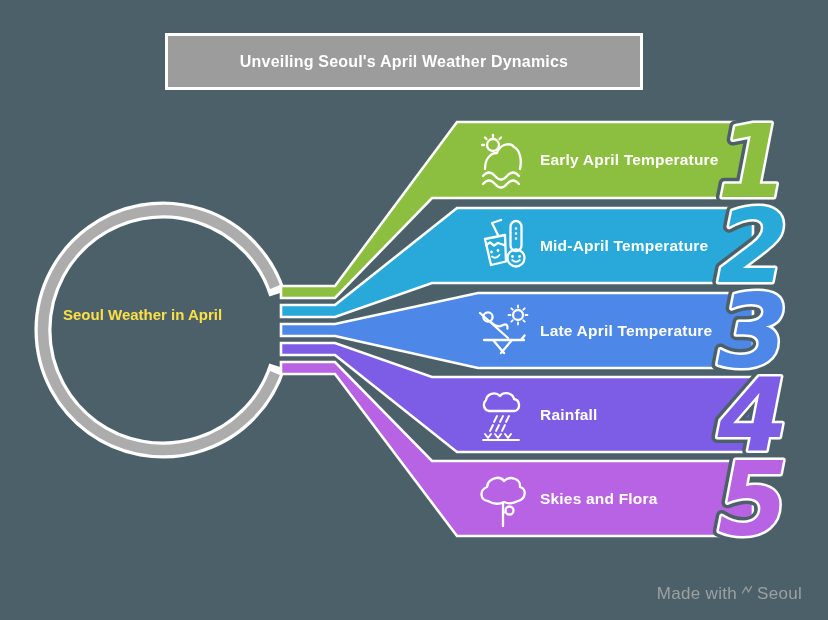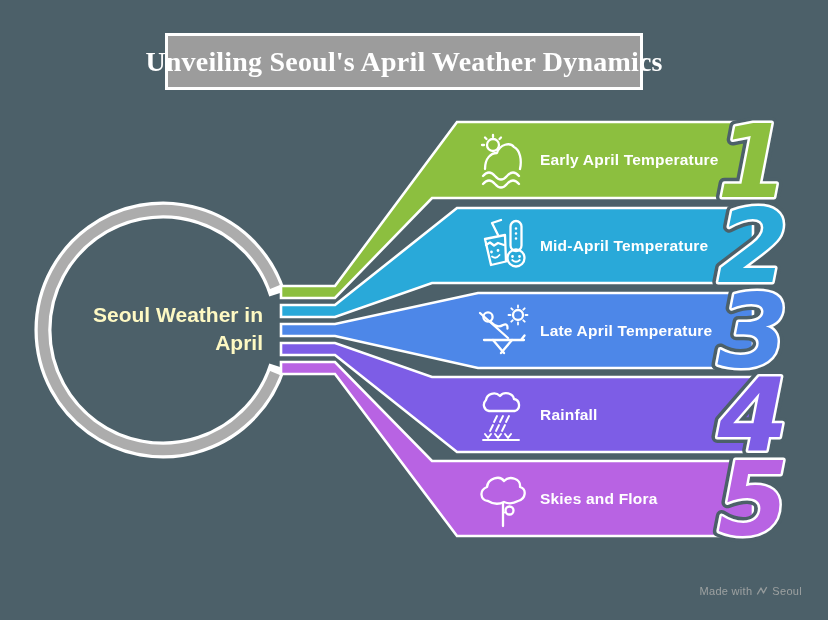--- a/index.html
+++ b/index.html
@@ -9,32 +9,32 @@
     font-family:"Liberation Sans", sans-serif;
   }
   .stage{position:absolute;inset:0;width:828px;height:620px;}
   svg.scene{position:absolute;left:0;top:0;}
   .title-box{
     position:absolute;left:165px;top:33px;width:478px;height:57px;
     background:#9c9c9c;border:3px solid #ffffff;box-sizing:border-box;
     display:flex;align-items:center;justify-content:center;
   }
   .title-box span{
-    color:#ffffff;font-size:28px;font-weight:bold;letter-spacing:.2px;
-    font-family:Liberation Serif, serif;white-space:nowrap;
+    color:#ffffff;font-size:16px;font-weight:bold;letter-spacing:.2px;
+    font-family:Liberation Sans, sans-serif;white-space:nowrap;
   }
   .hub-label{
     position:absolute;left:63px;top:301px;width:200px;
-    text-align:right;color:#fef9c3;font-size:21px;font-weight:bold;
+    text-align:left;color:#fde047;font-size:15px;font-weight:bold;
     line-height:28px;font-family:"Liberation Sans", sans-serif;
   }
   .watermark{
     position:absolute;right:26px;top:584px;height:14px;
-    display:flex;align-items:center;gap:4px;
-    color:rgba(222,214,206,0.55);font-size:11px;letter-spacing:.3px;
+    display:flex;align-items:flex-start;gap:4px;
+    color:rgba(222,214,206,0.55);font-size:17px;letter-spacing:.3px;
     font-family:"Liberation Sans", sans-serif;
   }
   .watermark svg{opacity:.9;}
   .lineicon{fill:none;stroke:#ffffff;stroke-width:2.3;stroke-linecap:round;stroke-linejoin:round;}
   .band-label{fill:#ffffff;font-size:15.5px;font-weight:600;letter-spacing:.2px;
     font-family:"Liberation Sans", sans-serif;}
   .bignum{font-family:"DejaVu Sans", sans-serif;font-weight:bold;font-style:italic;font-size:102px;}
 </style>
 </head>
 <body>

